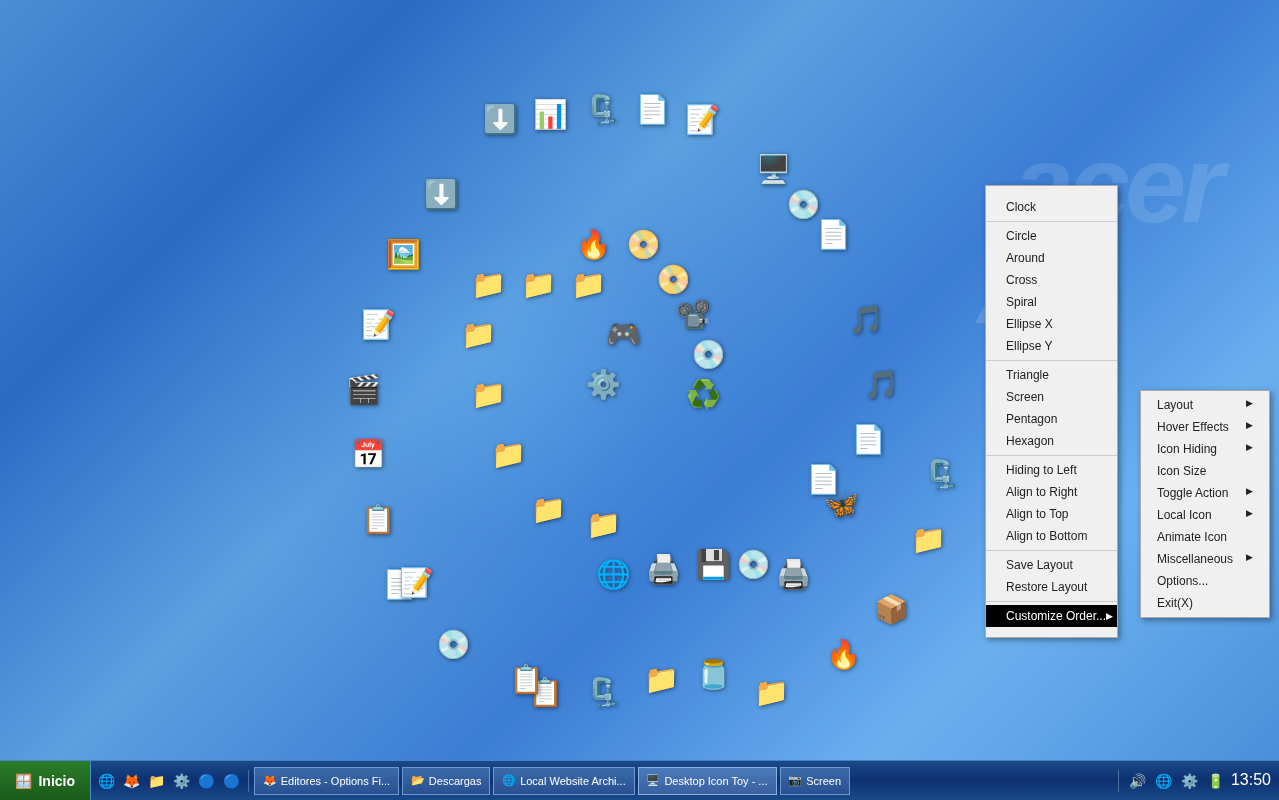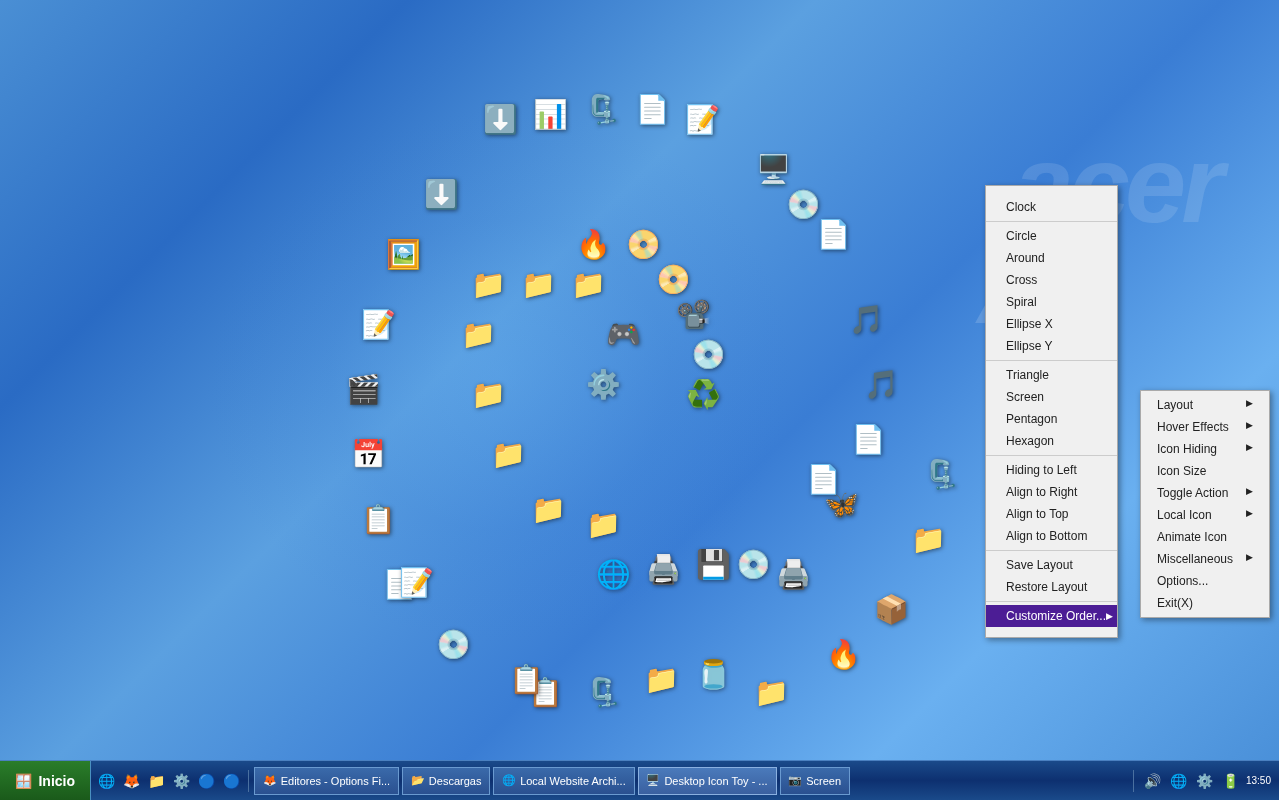--- a/index.html
+++ b/index.html
@@ -138,21 +138,21 @@
       padding: 0 8px;
       gap: 4px;
       border-left: 1px solid #4a70a0;
       color: white;
       font-size: 11px;
     }
 
     .taskbar-clock {
       text-align: center;
       color: white;
-      font-size: 10px;
+      font-size: 16px;
       line-height: 1.3;
     }
 
     
     #context-menu {
       position: absolute;
       top: 185px;
       left: 985px;
       width: 133px;
       background: #f0f0f0;
@@ -365,21 +365,21 @@
         <span>Align to Bottom</span>
       </div>
     <div class="menu-separator"></div>
     <div class="menu-item">
         <span>Save Layout</span>
       </div>
     <div class="menu-item">
         <span>Restore Layout</span>
       </div>
     <div class="menu-separator"></div>
-    <div class="menu-item" style="background:#4c1d95; color:white;">
+    <div class="menu-item" style="background:#000000; color:white;">
       <span>Customize Order...</span>
       <span class="arrow" style="color:white;">▶</span>
     </div>
   </div>
 
   <div id="submenu">
     <div class="submenu-item">
       <span>Layout</span>
       <span class="arrow">▶</span>
     </div>

